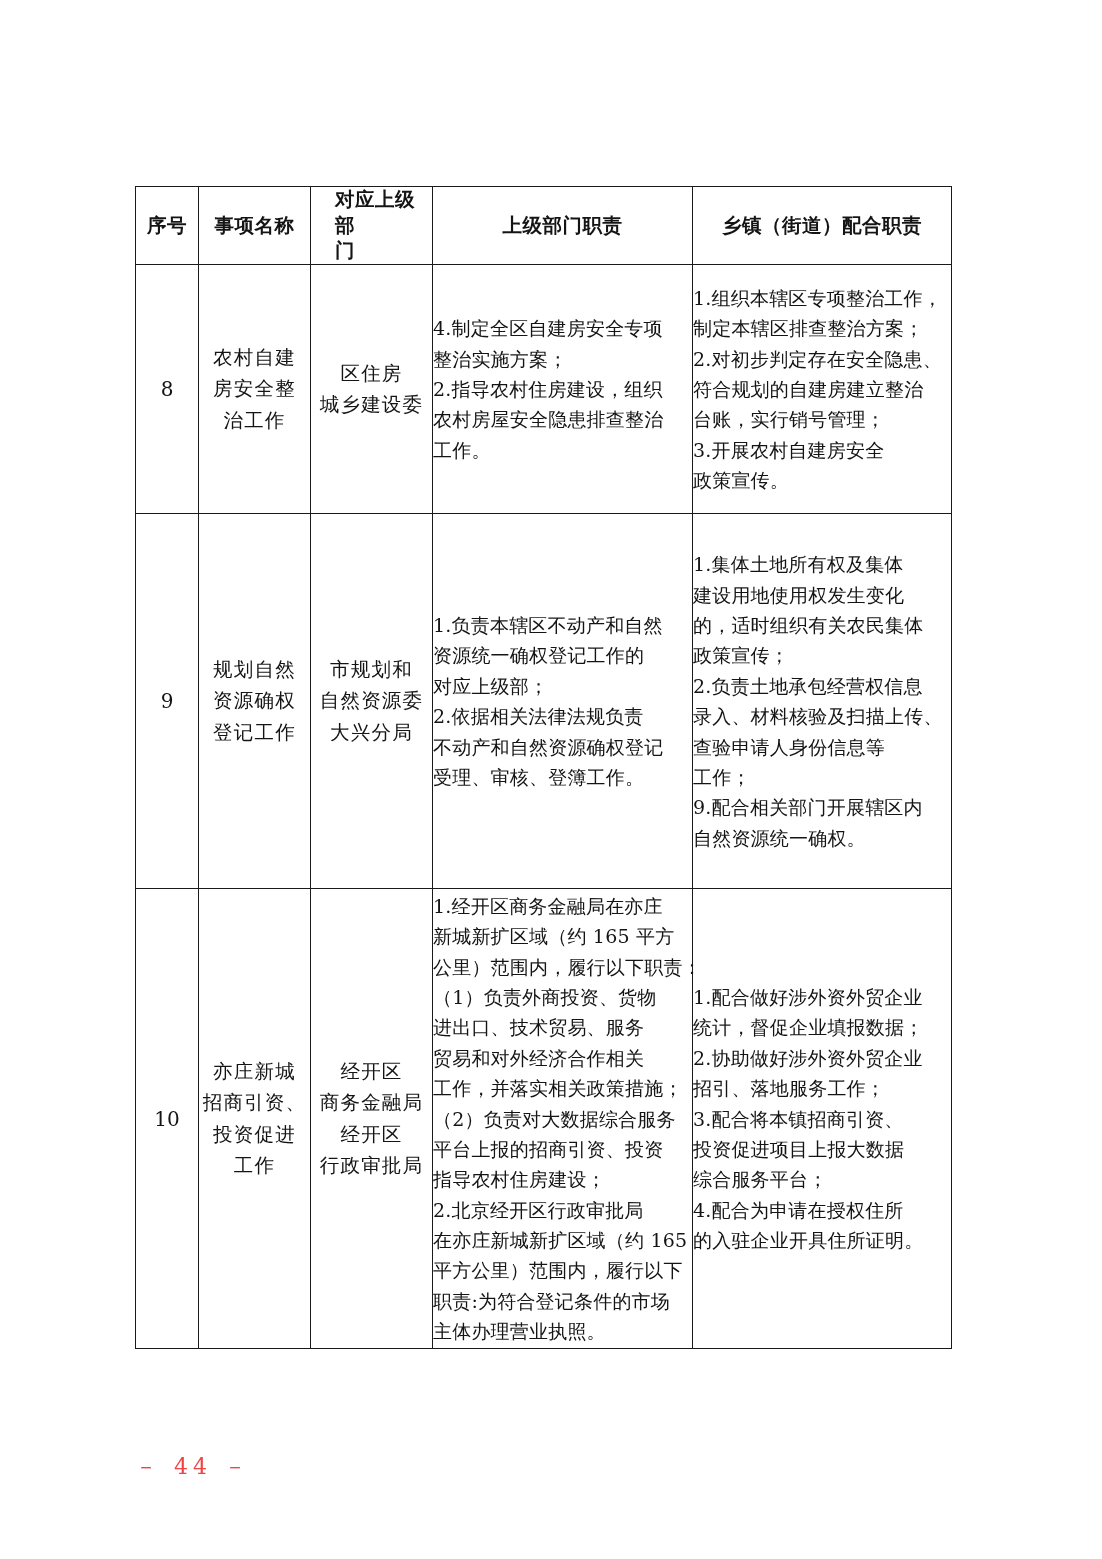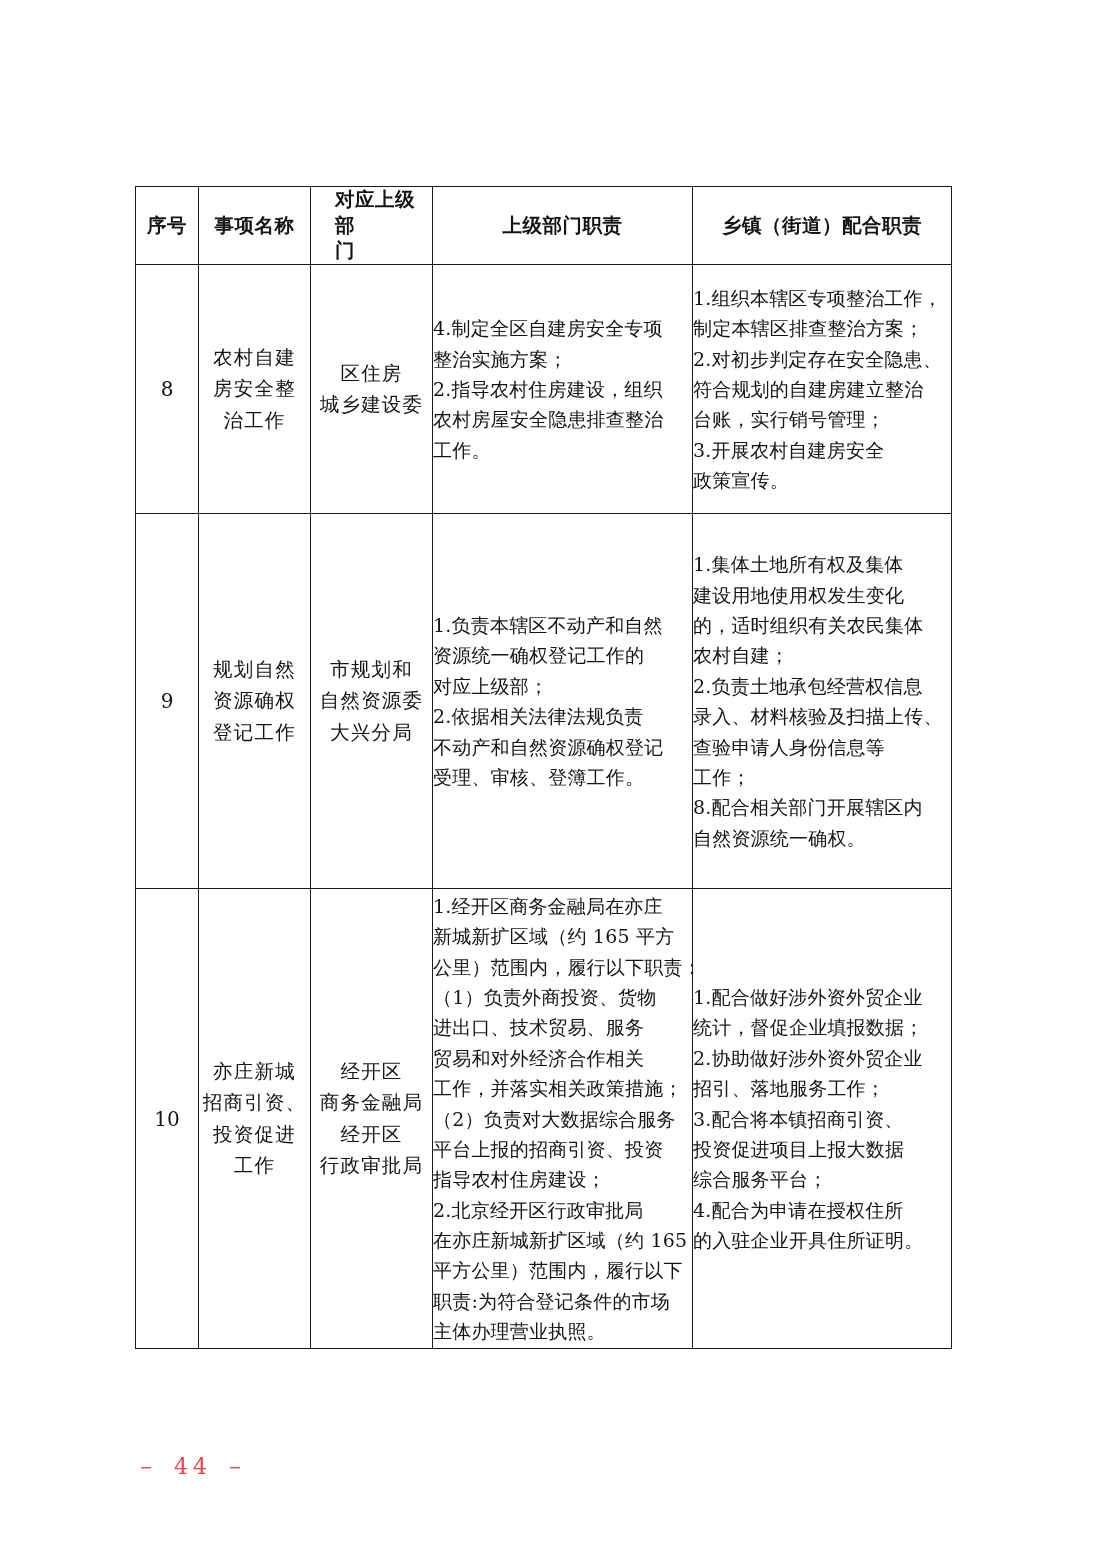--- a/index.html
+++ b/index.html
@@ -179,26 +179,26 @@
             <div class="line">资源统一确权登记工作的</div>
             <div class="line">对应上级部；</div>
             <div class="line">2.依据相关法律法规负责</div>
             <div class="line">不动产和自然资源确权登记</div>
             <div class="line">受理、审核、登簿工作。</div>
           </td>
           <td class="cell-body">
             <div class="line">1.集体土地所有权及集体</div>
             <div class="line">建设用地使用权发生变化</div>
             <div class="line">的，适时组织有关农民集体</div>
-            <div class="line">农村自建；</div>
+            <div class="line">政策宣传；</div>
             <div class="line">2.负责土地承包经营权信息</div>
             <div class="line">录入、材料核验及扫描上传、</div>
             <div class="line">查验申请人身份信息等</div>
             <div class="line">工作；</div>
-            <div class="line">8.配合相关部门开展辖区内</div>
+            <div class="line">9.配合相关部门开展辖区内</div>
             <div class="line">自然资源统一确权。</div>
           </td>
         </tr>
 
         <tr class="row-10">
           <td class="cell-seq">10</td>
           <td class="cell-name">
             <div class="line">亦庄新城</div>
             <div class="line">招商引资、</div>
             <div class="line">投资促进</div>

